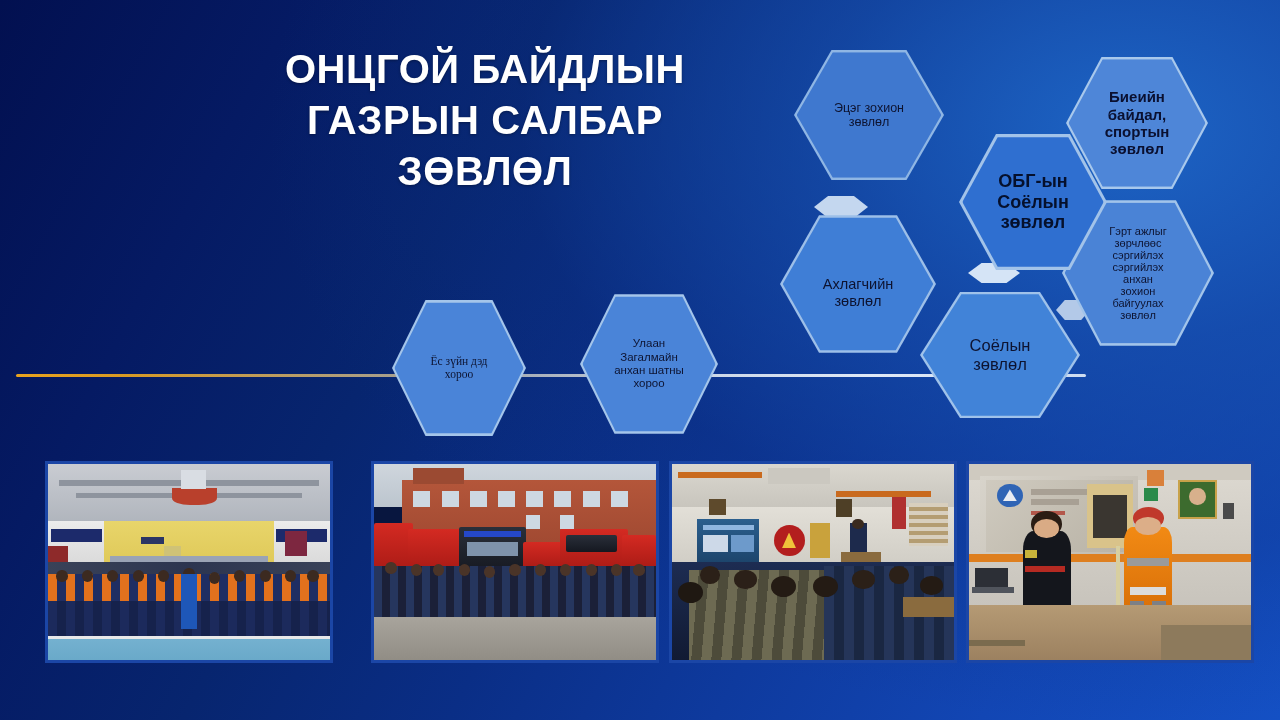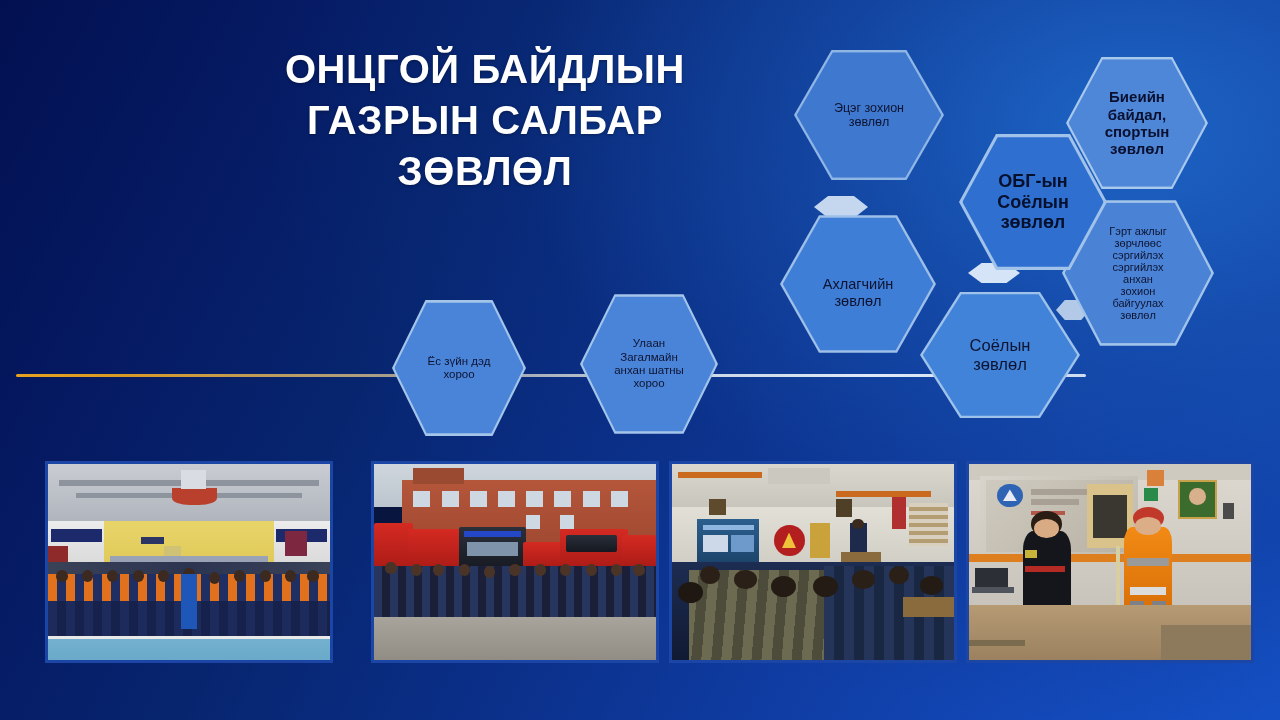--- a/index.html
+++ b/index.html
@@ -217,21 +217,21 @@
     <div class="hex-txt" style="font-size:11.5px;">
       <div>Улаан</div>
       <div>Загалмайн</div>
       <div>анхан шатны</div>
       <div>хороо</div>
     </div>
   </div>
 
   <div class="hex" style="left:392px; top:298px; width:134px; height:140px; background:#a4c5ea;">
     <div class="hex-inner" style="background:#4a84d8; transform:scale(0.965);"></div>
-    <div class="hex-txt" style="font-size:11.5px;">
+    <div class="hex-txt" style="font-size:11.5px;font-family:Liberation Serif, serif;">
       <div>Ёс зүйн дэд</div>
       <div>хороо</div>
     </div>
   </div>
 
   <div class="photo" style="left:45px; top:461px; width:288px; height:202px;">
     <div class="ph-canvas">
       <div class="p-rect gym-ceiling" style="left:0; top:0; width:100%; height:32%;"></div>
       <div class="p-rect gym-beam" style="left:4%; top:8%; width:92%; height:3%;"></div>
       <div class="p-rect gym-beam" style="left:10%; top:15%; width:80%; height:2.5%;"></div>

